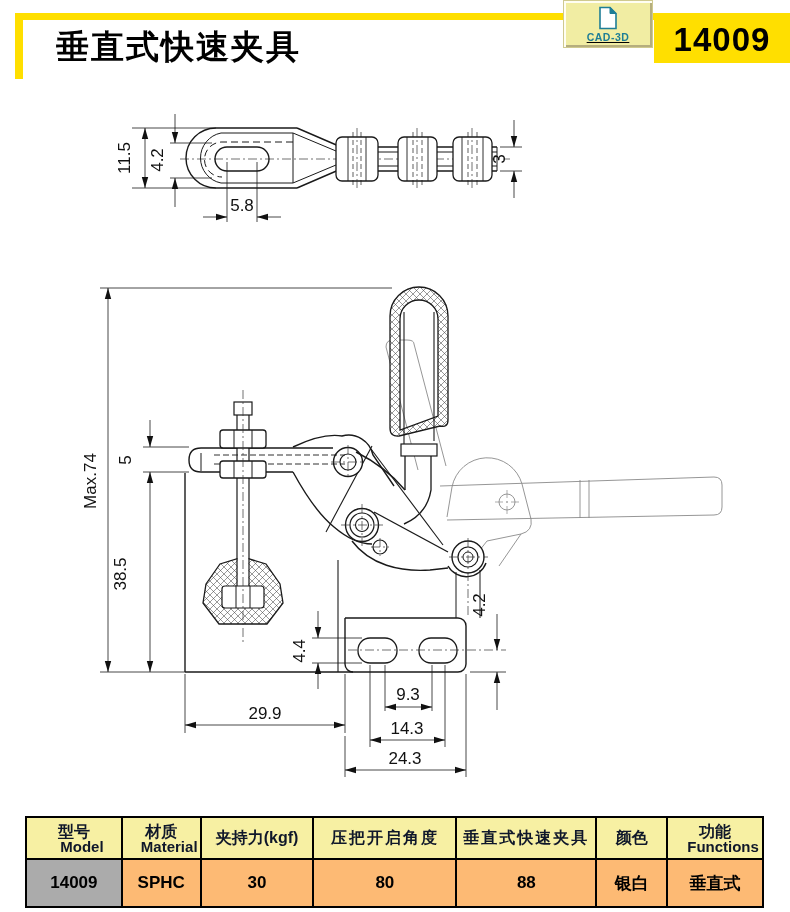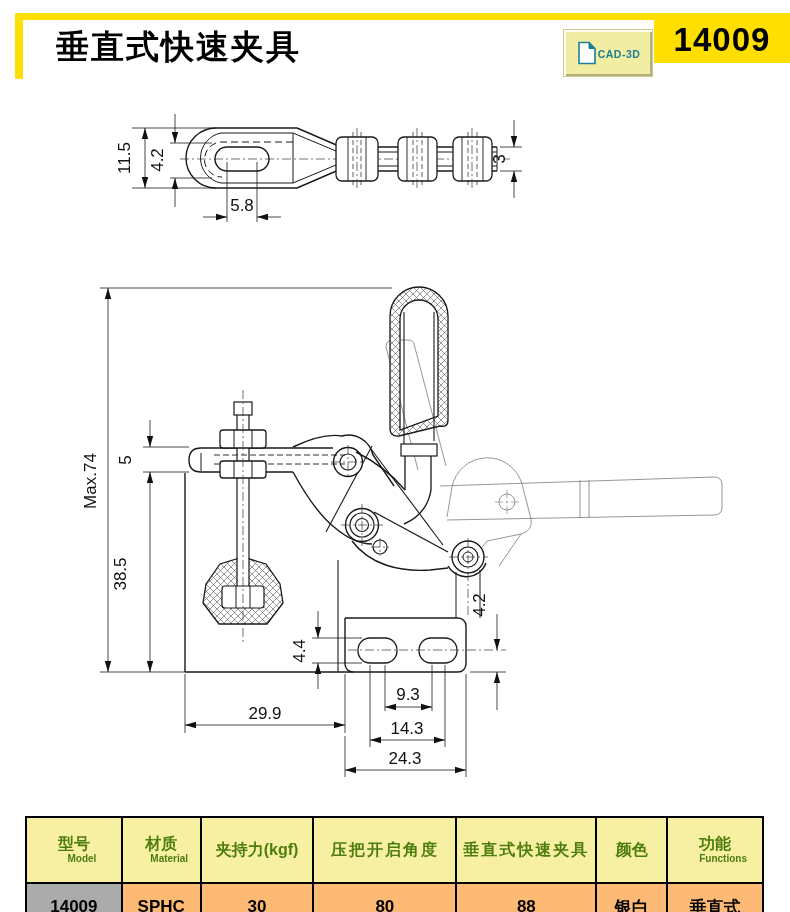--- a/index.html
+++ b/index.html
@@ -3,37 +3,37 @@
 <meta charset="utf-8">
 <style>
   html,body{margin:0;padding:0;background:#fff;}
   body{width:790px;height:912px;position:relative;font-family:"Liberation Sans",sans-serif;overflow:hidden;}
   .abs{position:absolute;}
   
   #top-strip{left:15px;top:13px;width:775px;height:7px;}
   #left-bar{left:15px;top:13px;width:8px;height:66px;}
   .accent{background:#FFDF00;}
   #page-title{left:56px;top:25px;font-size:33px;font-weight:bold;color:#000;letter-spacing:2px;white-space:nowrap;}
-  #cad-badge{left:563px;top:29px;width:88px;height:46px;background:#F1EDA3;border:1px solid #cfc98f;
+  #cad-badge{left:563px;top:0;width:88px;height:46px;background:#F1EDA3;border:1px solid #cfc98f;
      box-shadow:inset 2px 2px 0 #fffef2, inset -2px -2px 0 #b5ae7e;
-     display:flex;flex-direction:row;align-items:center;justify-content:center;cursor:pointer;}
+     display:flex;flex-direction:column;align-items:center;justify-content:center;cursor:pointer;text-decoration:underline;}
   #cad-badge .txt{font-size:10.5px;font-weight:bold;color:#1E7E96;letter-spacing:.5px;margin-top:1px;}
   #model-box{left:654px;top:17px;width:136px;height:46px;background:#FFDF00;display:flex;align-items:center;justify-content:center;}
   #model-box span{font-size:33px;font-weight:bold;color:#000;letter-spacing:1px;}
   
   #drawing{left:0;top:100px;}
   
   #spec-table{left:25px;top:816px;width:739px;border-collapse:collapse;table-layout:fixed;}
   #spec-table,#spec-table th,#spec-table td{border:2.5px solid #000;}
-  #spec-table th{background:#F7F0A3;height:38px;padding:13px 0;font-weight:bold;color:#4d7c0f;vertical-align:middle;}
+  #spec-table th{background:#F7F0A3;height:38px;padding:1px 0;font-weight:bold;color:#0f172a;vertical-align:middle;}
   #spec-table td{background:#fdba74;height:44px;text-align:center;font-weight:bold;font-size:17px;color:#000;}
   #spec-table td.model{background:#ABABAB;}
   .zh{font-size:16px;line-height:17px;}
   .zh.sp{letter-spacing:2px;}
-  .en{font-size:10px;line-height:14px;margin-left:16px;}
+  .en{font-size:15px;line-height:14px;margin-left:16px;}
   .kgf{font-size:16px;font-weight:bold;}
   th{text-align:center;}
   text{font-family:"Liberation Sans",sans-serif;}
 </style>
 </head>
 <body>
 
 <div class="abs accent" id="top-strip"></div>
 <div class="abs accent" id="left-bar"></div>
 <div class="abs" id="page-title">垂直式快速夹具</div>

